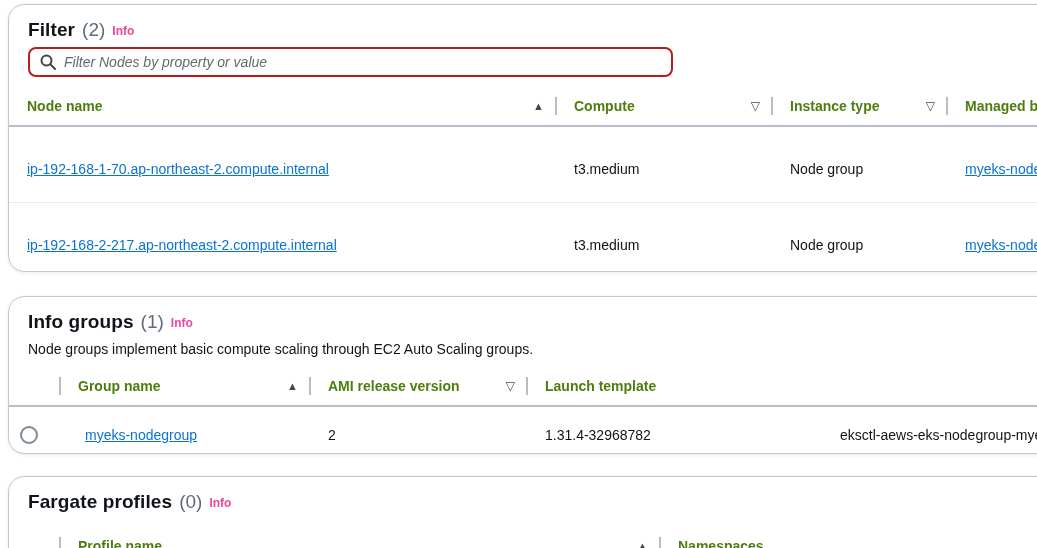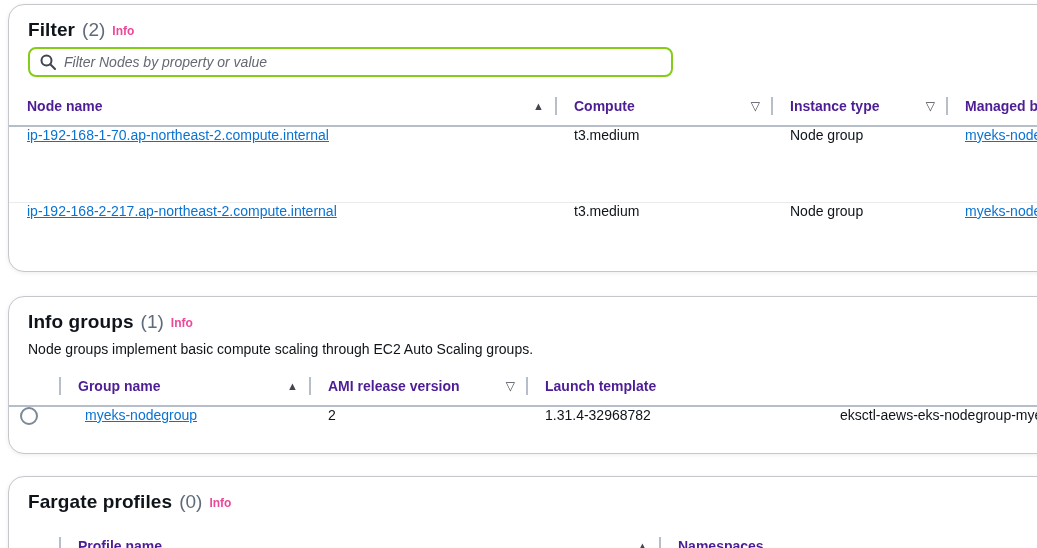--- a/index.html
+++ b/index.html
@@ -32,56 +32,56 @@
     font-size: 12px; font-weight: 700; color: #ec4899;
     text-decoration: none; cursor: pointer; position: relative; top: -1px;
   }
   .panel-desc { padding: 2px 20px 0 19px; height: 20px; line-height: 20px; color: #0f141a; white-space: nowrap; }
 
   
   .filter-row { padding: 2px 20px 12px 19px; }
   .filter-box {
     display: flex; align-items: center;
     width: 645px; height: 30px;
-    border: 2px solid #84cc16; border-radius: 8px;
+    border: 2px solid #b91c1c; border-radius: 8px;
     background: #fff; padding: 0 10px;
   }
   .filter-box input {
     border: none; outline: none; flex: 1;
     font-family: "Liberation Sans", "DejaVu Sans", sans-serif;
     font-size: 14px; color: #0f141a; background: transparent; margin-left: 8px;
   }
   .filter-box input::placeholder { font-style: italic; color: #656871; }
 
   
   .thead, .trow { display: grid; width: 100%; }
   .nodes-grid { grid-template-columns: 547px 216px 175px 1fr; }
   .groups-grid { grid-template-columns: 51px 250px 217px 295px 1fr; }
   .fargate-grid { grid-template-columns: 51px 600px 1fr; }
 
   .thead { border-bottom: 2px solid #b6bec9; }
   .th {
     position: relative;
     padding: 8px 26px 10px 18px;
-    font-weight: 700; color: #4c1d95; line-height: 18px;
+    font-weight: 700; color: #4d7c0f; line-height: 18px;
     white-space: nowrap; cursor: pointer;
   }
   .th.divider::before {
     content: ""; position: absolute; left: -1px; top: 8px;
     width: 2px; height: 18px; background: #b6bec9;
   }
   .sort-icon {
     position: absolute; right: 12px; top: 9px;
     font-size: 11px; color: #424650; line-height: 16px;
   }
   .icon-sort-asc::before { content: "▲"; }
   .icon-filter::before { content: "▽"; font-size: 12px; }
 
   .td {
-    padding: 0 10px 0 18px; display: flex; 
+    padding: 8px 10px 0 18px; display: flex; align-items: center;
     white-space: nowrap; color: #0f141a;
   }
   .nodes-rows .td { height: 75px; }
   .nodes-rows .trow + .trow { border-top: 1px solid #e9ebed; }
   .groups-rows .td { height: 48px; }
 
   a.cell-link { color: #0972d3; text-decoration: underline; cursor: pointer; }
 
   
   .radio {

